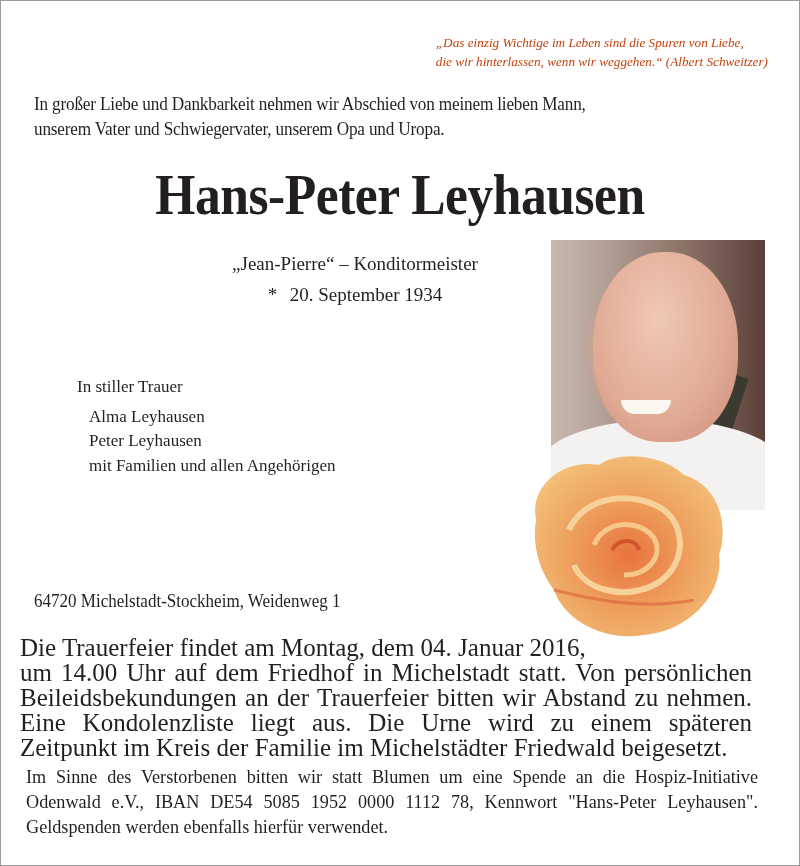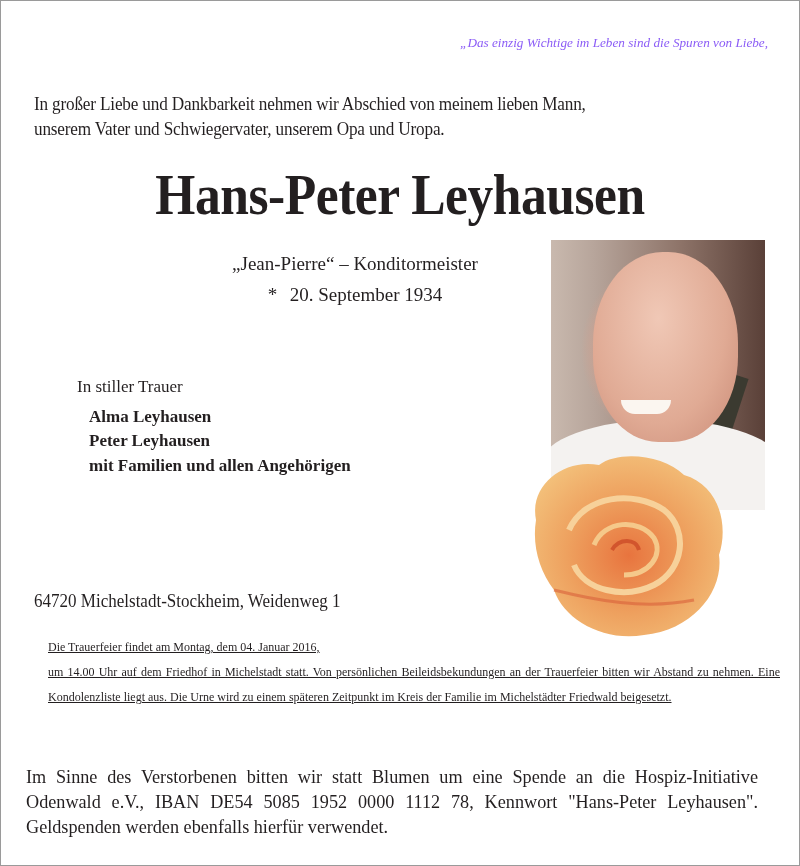--- a/index.html
+++ b/index.html
@@ -1,48 +1,49 @@
 <!DOCTYPE html>
 <html><head>
 <meta charset="utf-8">
 <style>
   html, body { margin: 0; padding: 0; background: #ffffff; }
   body { width: 800px; height: 866px; position: relative; overflow: hidden; font-family: "Liberation Serif", "DejaVu Serif", serif; color: #231f20; }
   .frame { position: absolute; left: 0; top: 0; width: 798px; height: 864px; border: 1px solid #9a9a9a; }
-  .quote { position: absolute; right: 32px; top: 33px; text-align: left; font-style: italic; font-size: 13.2px; line-height: 19px; color: #8b5cf6; }
+  .quote { position: absolute; right: 32px; top: 33px; text-align: left; font-style: italic; font-size: 13.2px; line-height: 19px; color: #c2410c; }
   .intro { position: absolute; left: 34px; top: 92px; font-size: 18.5px; line-height: 25px; letter-spacing: -0.2px; transform: scaleX(0.93); transform-origin: left top; white-space: nowrap; }
   .name { position: absolute; left: 0; width: 800px; top: 160px; text-align: center; font-weight: bold; font-size: 56px; line-height: 70px; letter-spacing: -0.5px; transform: scaleX(0.92); transform-origin: 400px top; }
   .sub { position: absolute; top: 248px; left: 152px; width: 406px; text-align: center; font-size: 19px; line-height: 31px; }
   .sub div { white-space: nowrap; }
   .sym { display: inline-block; width: 22px; text-align: left; }
   .mourn-label { position: absolute; left: 77px; top: 375px; font-size: 17px; line-height: 24px; }
   .mourners { position: absolute; left: 89px; top: 405px; font-size: 17px; line-height: 24.4px; }
-  .mourners .b { font-weight: bold; }
+  .mourners .b { font-weight: normal; }
   .photo { position: absolute; left: 551px; top: 240px; width: 214px; height: 270px; overflow: hidden;
     background: radial-gradient(ellipse 70px 85px at 100px 110px, #e9b8a4 0%, #d99f8b 55%, rgba(210,150,130,0) 100%),
                 linear-gradient(90deg, #c9b9ae 0%, #b7a59b 20%, #8e7469 60%, #5a4038 100%); }
   .photo .shirt { position: absolute; left: -10px; bottom: -20px; width: 240px; height: 110px; background: #f4f2f0; border-radius: 50% 50% 0 0 / 40% 40% 0 0; }
   .photo .collar { position: absolute; left: 140px; top: 130px; width: 40px; height: 120px; background: #3b3a30; transform: rotate(18deg); }
   .photo .head { position: absolute; left: 42px; top: 12px; width: 145px; height: 190px; border-radius: 48% 48% 45% 45%; background: radial-gradient(ellipse at 45% 35%, #f0c8b6 0%, #e0aa94 60%, #c98a76 100%); }
   .photo .smile { position: absolute; left: 70px; top: 160px; width: 50px; height: 14px; background: #fbf6f0; border-radius: 0 0 25px 25px; }
   .rose { position: absolute; left: 524px; top: 450px; width: 210px; height: 190px; }
   .address { position: absolute; left: 34px; top: 589px; font-size: 18.5px; line-height: 25px; transform: scaleX(0.92); transform-origin: left top; white-space: nowrap; }
-  .ceremony { position: absolute; left: 48px; top: 635px; width: 732px; font-size: 12px; line-height: 25px; text-decoration: underline; }
+  .ceremony { position: absolute; left: 20px; top: 635px; width: 732px; font-size: 25px; line-height: 25px; }
   .ceremony p { margin: 0; text-align: justify; text-align-last: left; }
   .ceremony .first { white-space: nowrap; }
   .donation { position: absolute; left: 26px; top: 765px; width: 732px; font-size: 18.2px; line-height: 25px; }
   .donation p { margin: 0; text-align: justify; text-align-last: left; }
 </style>
 </head>
 <body>
 
 <div class="frame"></div>
 
 <div class="quote">
   <div>„Das einzig Wichtige im Leben sind die Spuren von Liebe,</div>
+  <div>die wir hinterlassen, wenn wir weggehen.“ (Albert Schweitzer)</div>
 </div>
 
 <div class="intro">
   <div>In großer Liebe und Dankbarkeit nehmen wir Abschied von meinem lieben Mann,</div>
   <div>unserem Vater und Schwiegervater, unserem Opa und Uropa.</div>
 </div>
 
 <div class="name">Hans-Peter Leyhausen</div>
 
 <div class="sub">

